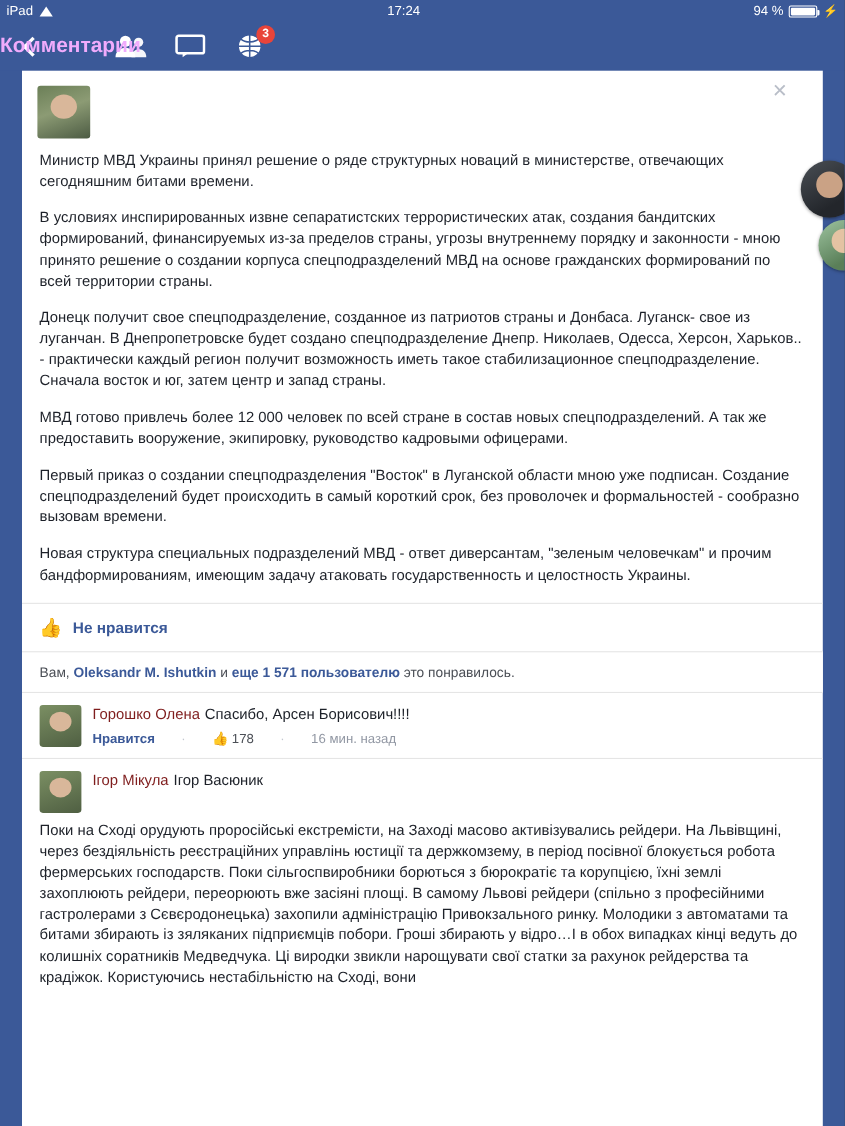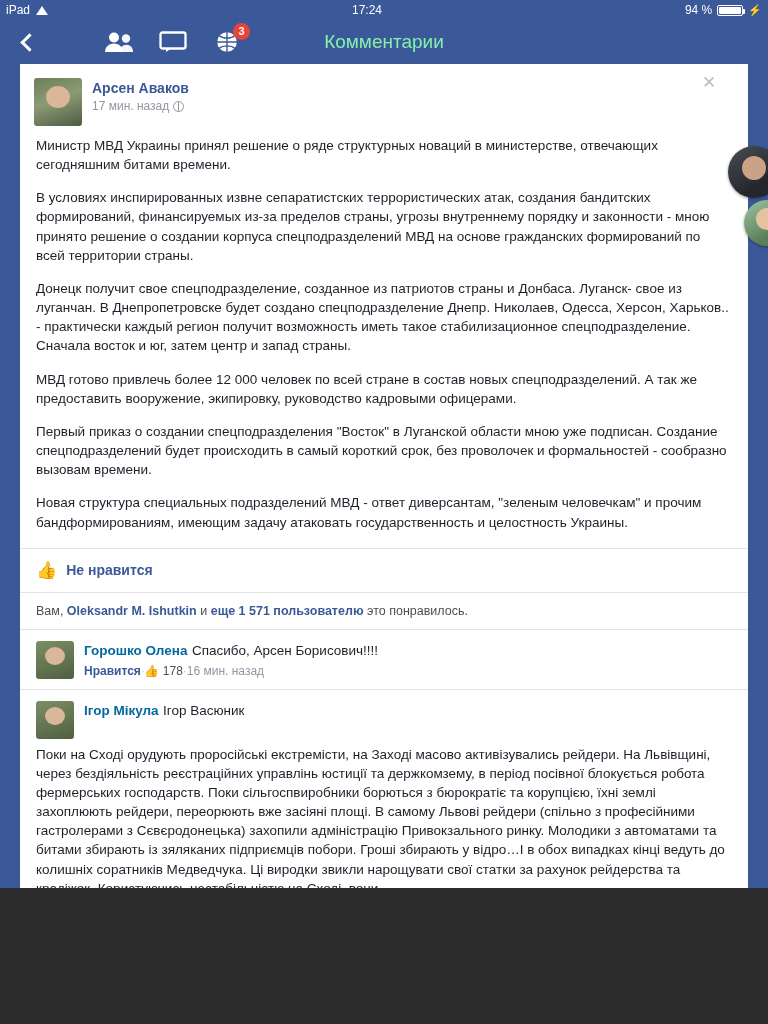--- a/index.html
+++ b/index.html
@@ -3,21 +3,21 @@
 <meta charset="utf-8">
 <style>
   * { box-sizing: border-box; margin: 0; padding: 0; }
   html, body {
     width: 768px; height: 1024px;
     font-family: "Liberation Sans", sans-serif;
     background: #2b2b2b;
     overflow: hidden;
   }
   .screen {
-    width: 768px; height: 888px;
+    width: 768px; height: 1024px;
     position: relative;
     background: #3b5998;
     display: flex;
     flex-direction: column;
   }
 
   
   .statusbar {
     height: 20px;
     background: #3b5998;
@@ -102,24 +102,24 @@
     color: #fff;
     font-size: 11px;
     line-height: 17px;
     text-align: center;
     padding: 0 3px;
     font-weight: bold;
   }
   .nav-title {
     position: absolute;
     left: 0; right: 0;
-    text-align: center;
-    color: #86efac;
+    text-align: left;
+    color: #f0abfc;
     font-size: 19px;
-    font-weight: normal;
+    font-weight: bold;
     pointer-events: none;
   }
 
   
   .content {
     flex: 1;
     background: #3b5998;
     position: relative;
     overflow: hidden;
     padding: 0 20px;
@@ -201,27 +201,27 @@
     background: #fff;
   }
   .likes-summary b { color: #3b5998; }
 
   .comment {
     display: flex;
     padding: 11px 16px 10px 16px;
     border-bottom: 1px solid #e5e5e5;
   }
   .comment .body { margin-left: 10px; flex: 1; min-width: 0; }
-  .c-name { color: #0369a1; font-weight: bold; font-size: 13.5px; }
+  .c-name { color: #7f1d1d; font-weight: normal; font-size: 13.5px; }
   .c-text { color: #1d2129; font-size: 13.5px; }
   .c-actions {
     margin-top: 5px;
     font-size: 12px;
     color: #9197a3;
-    display: flex; align-items: center; gap: 0;
+    display: flex; align-items: center; gap: 24px;
   }
   .c-actions .act { color: #3b5998; font-weight: bold; }
   .c-actions .likecount { color: #4b4f56; display: flex; align-items: center; gap: 3px; }
   .c-actions .sep { color: #c3c7cf; }
 
   .comment.long { border-bottom: none; padding-bottom: 0; }
   .comment-long-text {
     padding: 6px 16px 0 16px;
     font-size: 13.5px;
     line-height: 1.42;
@@ -325,27 +325,20 @@
     <div class="nav-title">Комментарии</div>
   </div>
 
   <div class="content">
     <div class="card">
 
       <div class="close-x">✕</div>
 
       <div class="post-header">
         <div class="avatar"></div>
-        <div class="post-meta">
-          <div class="author">Арсен Аваков</div>
-          <div class="timestamp">
-            <span>17 мин. назад</span>
-            <span class="globe-mini"></span>
-          </div>
-        </div>
       </div>
 
       <div class="post-body">
         <p>Министр МВД Украины принял решение о ряде структурных новаций в министерстве, отвечающих сегодняшним битами времени.</p>
         <p>В условиях инспирированных извне сепаратистских террористических атак, создания бандитских формирований, финансируемых из-за пределов страны, угрозы внутреннему порядку и законности - мною принято решение о создании корпуса спецподразделений МВД на основе гражданских формирований по всей территории страны.</p>
         <p>Донецк получит свое спецподразделение, созданное из патриотов страны и Донбаса. Луганск- свое из луганчан. В Днепропетровске будет создано спецподразделение Днепр. Николаев, Одесса, Херсон, Харьков.. - практически каждый регион получит возможность иметь такое стабилизационное спецподразделение. Сначала восток и юг, затем центр и запад страны.</p>
         <p>МВД готово привлечь более 12 000 человек по всей стране в состав новых спецподразделений. А так же предоставить вооружение, экипировку, руководство кадровыми офицерами.</p>
         <p>Первый приказ о создании спецподразделения "Восток" в Луганской области мною уже подписан. Создание спецподразделений будет происходить в самый короткий срок, без проволочек и формальностей - сообразно вызовам времени.</p>
         <p>Новая структура специальных подразделений МВД - ответ диверсантам, "зеленым человечкам" и прочим бандформированиям, имеющим задачу атаковать государственность и целостность Украины.</p>
       </div>

